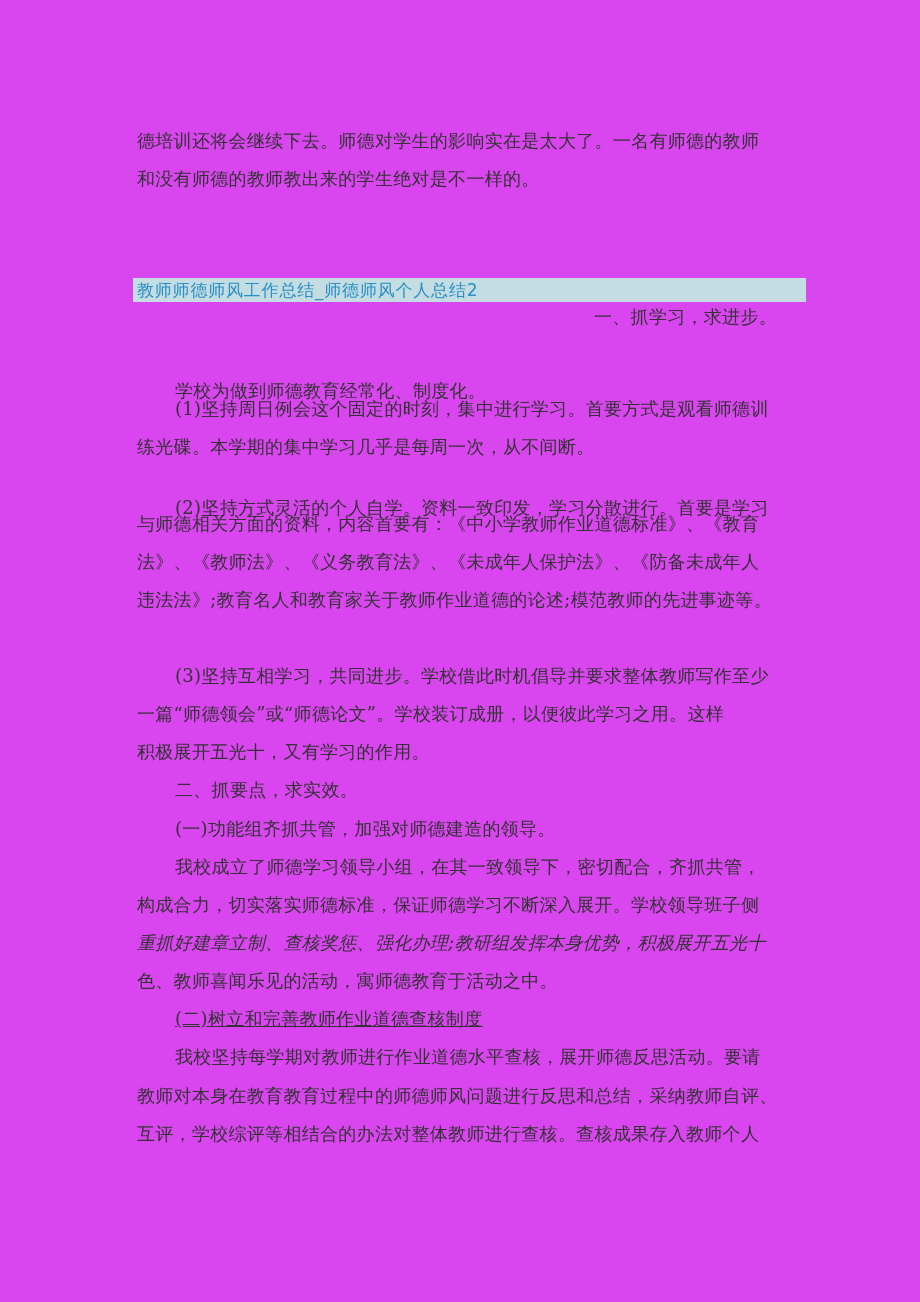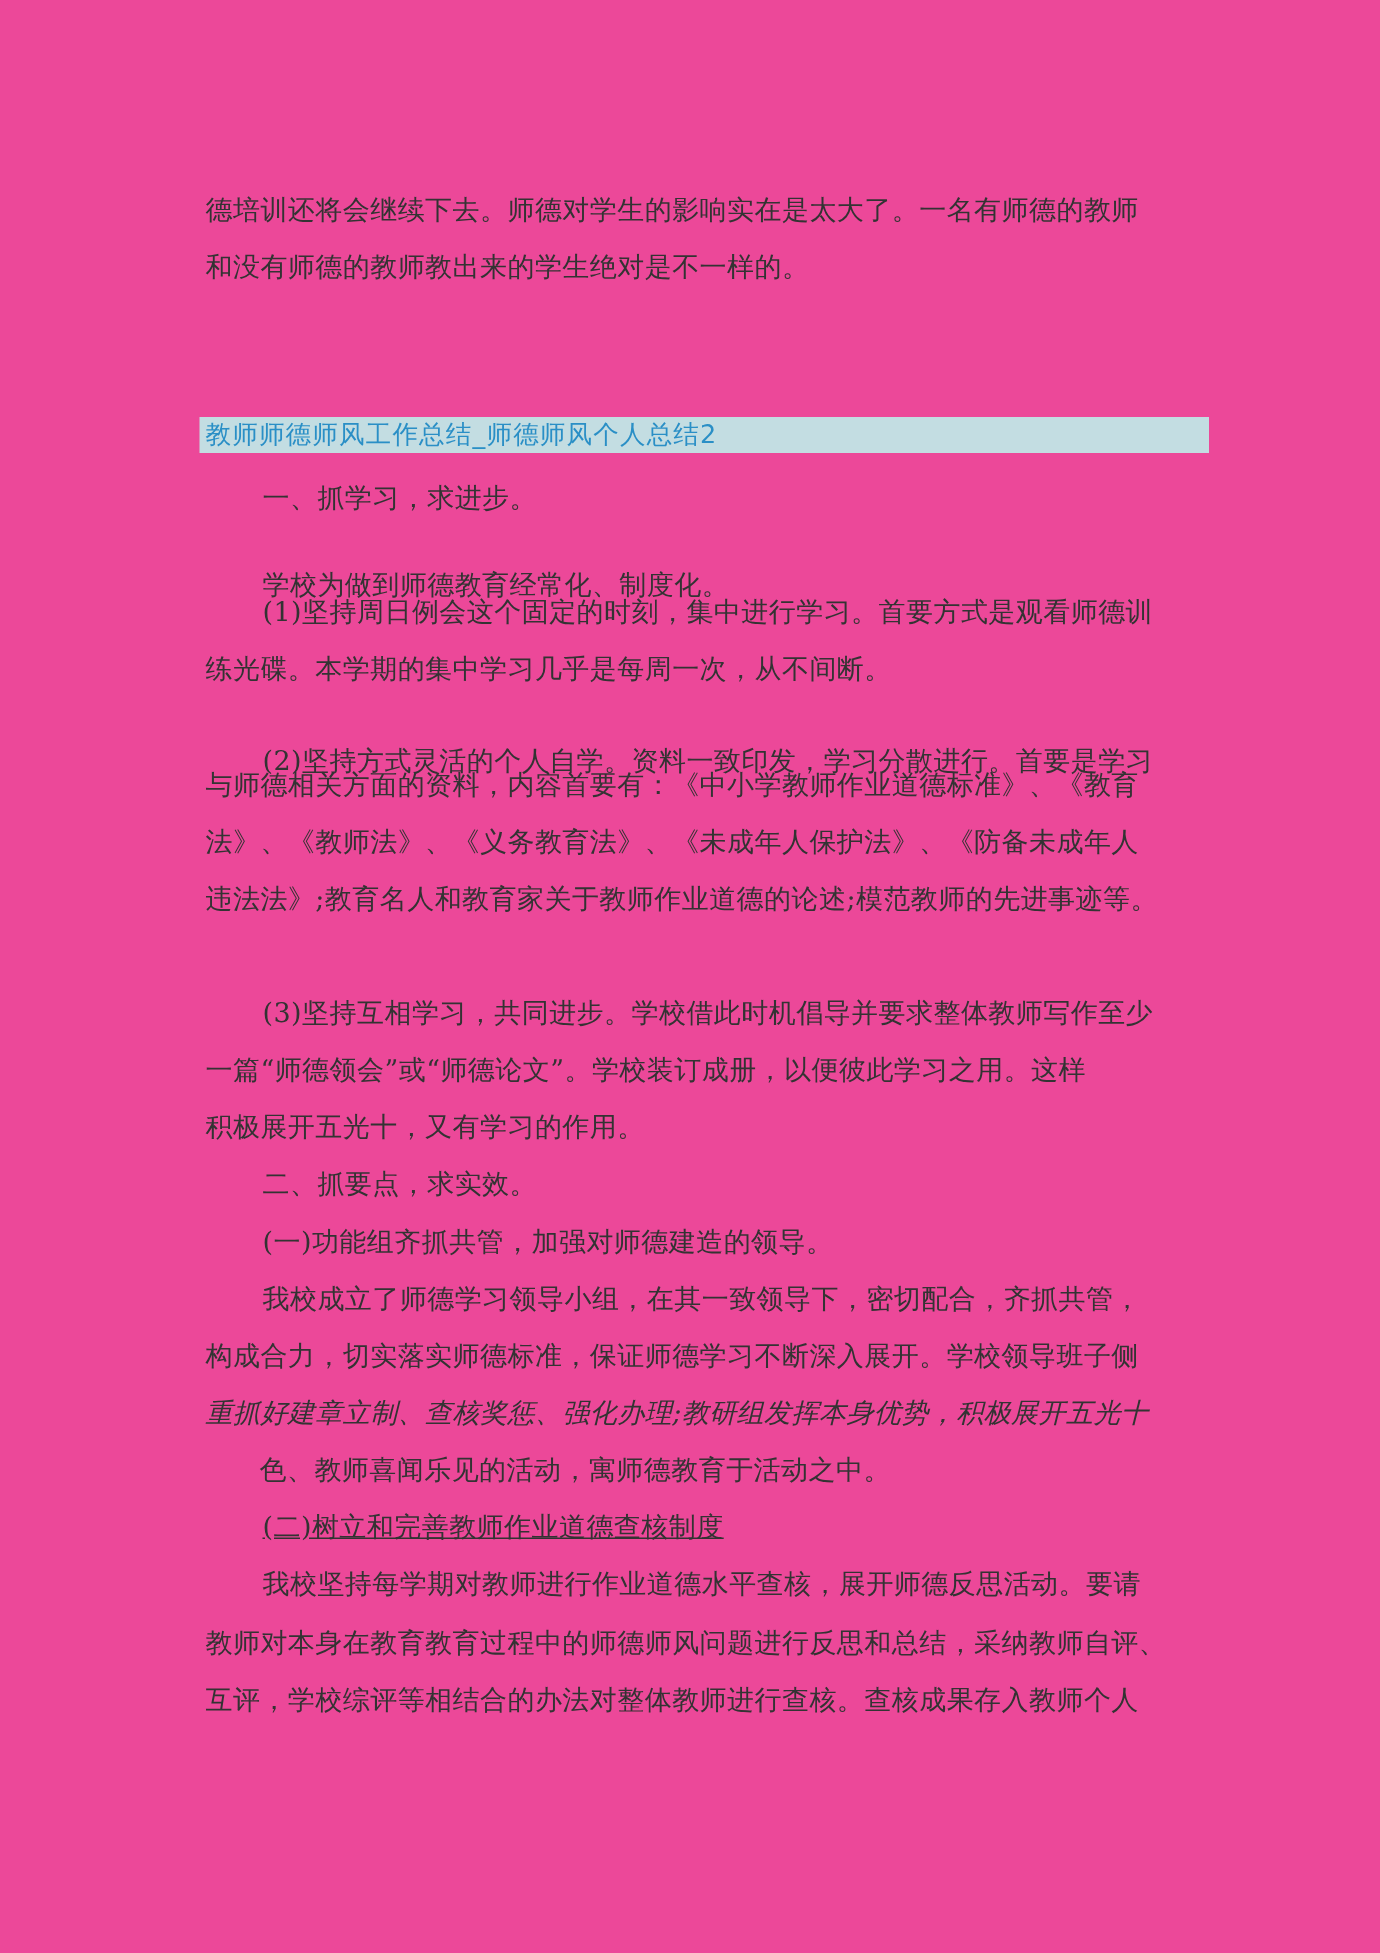--- a/index.html
+++ b/index.html
@@ -14,21 +14,21 @@
     overflow: hidden;
     font-family: "DejaVu Serif", "Liberation Serif", serif;
     color: #333333;
   }
   .page {
     position: absolute;
     left: 0;
     top: 0;
     width: 920px;
     height: 1302px;
-    background: #ec4899;
+    background: #d946ef;
   }
   .line {
     position: absolute;
     left: 137px;
     width: 640px;
     height: 38px;
     line-height: 38px;
     font-size: 18px;
     white-space: nowrap;
     color: #333333;
@@ -64,36 +64,36 @@
 
 <div class="page">
 
   <div class="line" style="top:122px;">德培训还将会继续下去。师德对学生的影响实在是太大了。一名有师德的教师</div>
   <div class="line" style="top:160px;">和没有师德的教师教出来的学生绝对是不一样的。</div>
 
   <div class="heading-bar">
     <span class="heading-text">教师师德师风工作总结_师德师风个人总结2</span>
   </div>
 
-  <div class="line indent" style="top:314px;">一、抓学习，求进步。</div>
+  <div class="line indent" style="top:298px;text-align:right;">一、抓学习，求进步。</div>
   <div class="line indent" style="top:372px;">学校为做到师德教育经常化、制度化。</div>
   <div class="line indent" style="top:390px;">(1)坚持周日例会这个固定的时刻，集中进行学习。首要方式是观看师德训</div>
   <div class="line" style="top:428px;">练光碟。本学期的集中学习几乎是每周一次，从不间断。</div>
   <div class="line indent" style="top:489px;">(2)坚持方式灵活的个人自学。资料一致印发，学习分散进行。首要是学习</div>
   <div class="line" style="top:505px;">与师德相关方面的资料，内容首要有：《中小学教师作业道德标准》、《教育</div>
   <div class="line" style="top:543px;">法》、《教师法》、《义务教育法》、《未成年人保护法》、《防备未成年人</div>
   <div class="line" style="top:581px;">违法法》;教育名人和教育家关于教师作业道德的论述;模范教师的先进事迹等。</div>
 
   <div class="line indent" style="top:657px;">(3)坚持互相学习，共同进步。学校借此时机倡导并要求整体教师写作至少</div>
   <div class="line" style="top:695px;">一篇“师德领会”或“师德论文”。学校装订成册，以便彼此学习之用。这样</div>
   <div class="line" style="top:733px;">积极展开五光十，又有学习的作用。</div>
   <div class="line indent" style="top:771px;">二、抓要点，求实效。</div>
   <div class="line indent" style="top:810px;">(一)功能组齐抓共管，加强对师德建造的领导。</div>
   <div class="line indent" style="top:848px;">我校成立了师德学习领导小组，在其一致领导下，密切配合，齐抓共管，</div>
   <div class="line" style="top:886px;">构成合力，切实落实师德标准，保证师德学习不断深入展开。学校领导班子侧</div>
   <div class="line" style="top:924px;font-style:italic;">重抓好建章立制、查核奖惩、强化办理;教研组发挥本身优势，积极展开五光十</div>
-  <div class="line" style="top:962px;margin-left:36px;">色、教师喜闻乐见的活动，寓师德教育于活动之中。</div>
+  <div class="line" style="top:962px;">色、教师喜闻乐见的活动，寓师德教育于活动之中。</div>
   <div class="line indent" style="top:1000px;text-decoration:underline;">(二)树立和完善教师作业道德查核制度</div>
   <div class="line indent" style="top:1038px;">我校坚持每学期对教师进行作业道德水平查核，展开师德反思活动。要请</div>
   <div class="line" style="top:1077px;">教师对本身在教育教育过程中的师德师风问题进行反思和总结，采纳教师自评、</div>
   <div class="line" style="top:1115px;">互评，学校综评等相结合的办法对整体教师进行查核。查核成果存入教师个人</div>
 
 </div>
 
 </body></html>

